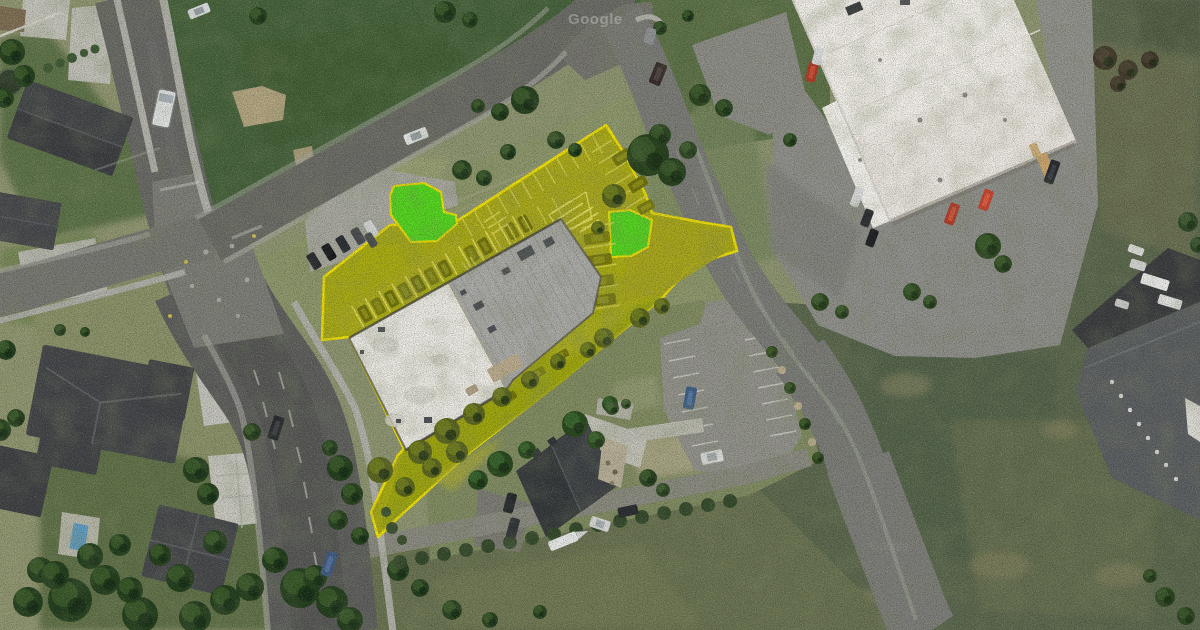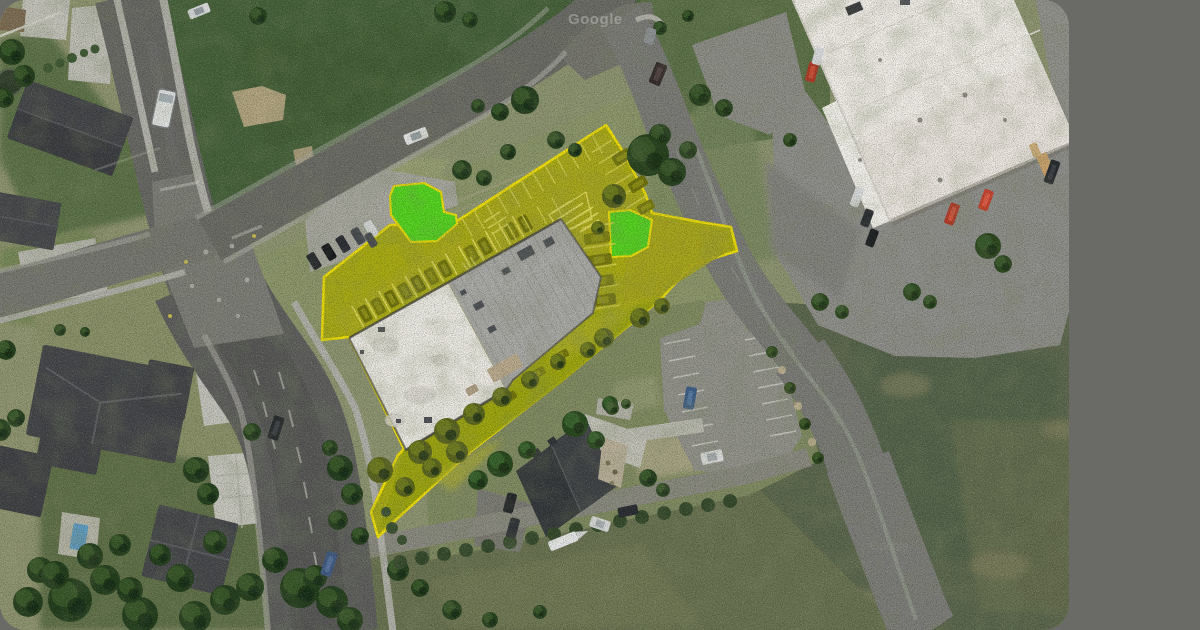--- a/index.html
+++ b/index.html
@@ -1,14 +1,14 @@
 <!DOCTYPE html>
 <html><head><meta charset="utf-8"><style>
 html,body{margin:0;padding:0;background:#6a6a66;}
-#wrap{width:1069px;height:630px;overflow:hidden;position:relative;font-family:"Liberation Sans", sans-serif;border-radius:26px;}
+#wrap{width:1200px;height:630px;overflow:hidden;position:relative;font-family:"Liberation Sans", sans-serif;}
 </style></head><body>
 <div id="wrap">
 <svg width="1200" height="630" viewBox="0 0 1200 630" xmlns="http://www.w3.org/2000/svg">
 <defs>
 <filter id="soft" x="-30%" y="-30%" width="160%" height="160%">
           <feGaussianBlur stdDeviation="0.7"></feGaussianBlur>
         </filter>
 <filter id="soft2" x="-40%" y="-40%" width="180%" height="180%">
           <feGaussianBlur stdDeviation="3"></feGaussianBlur>
         </filter>

